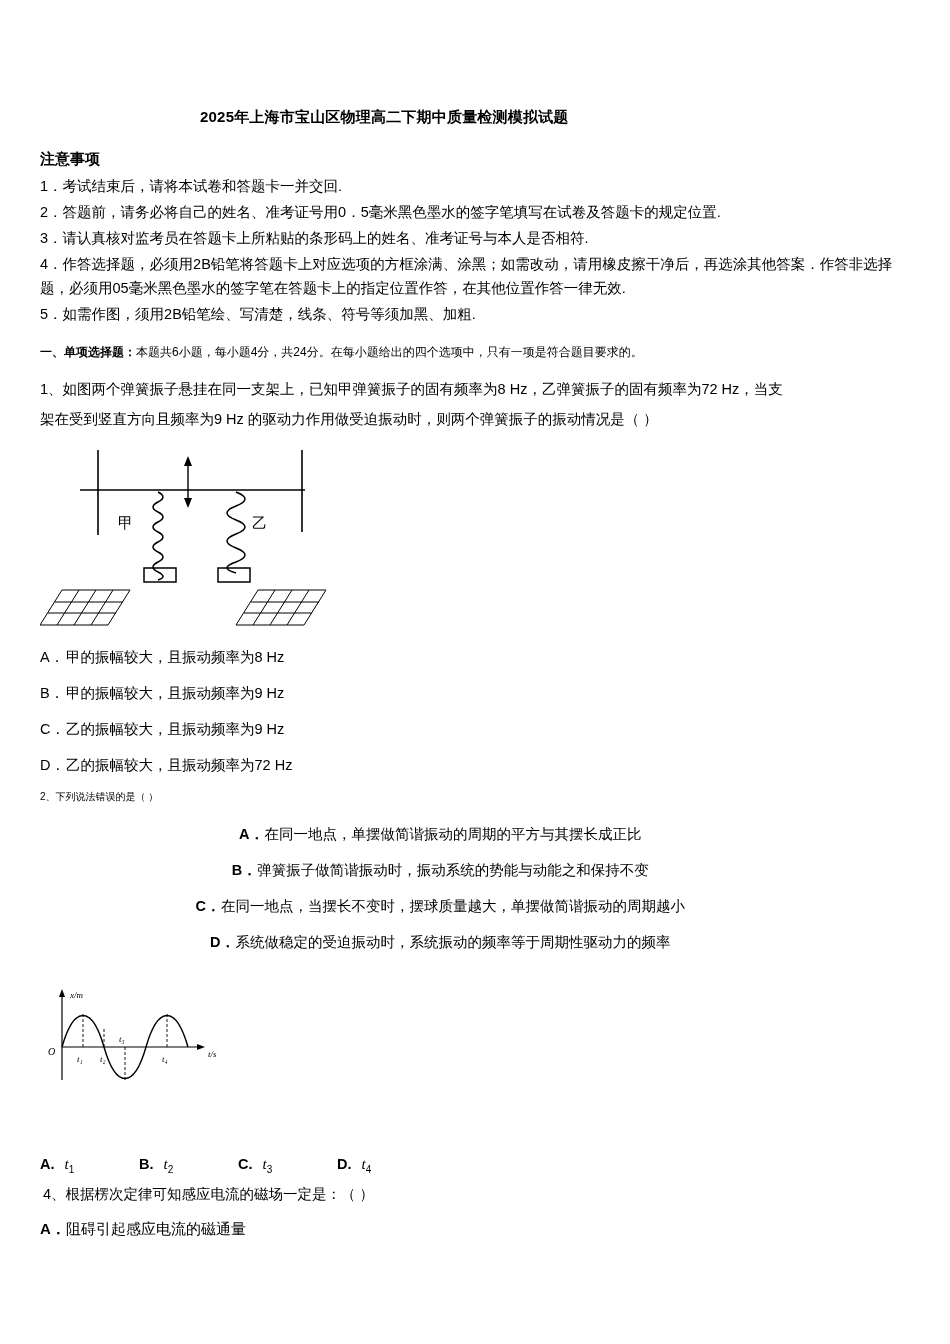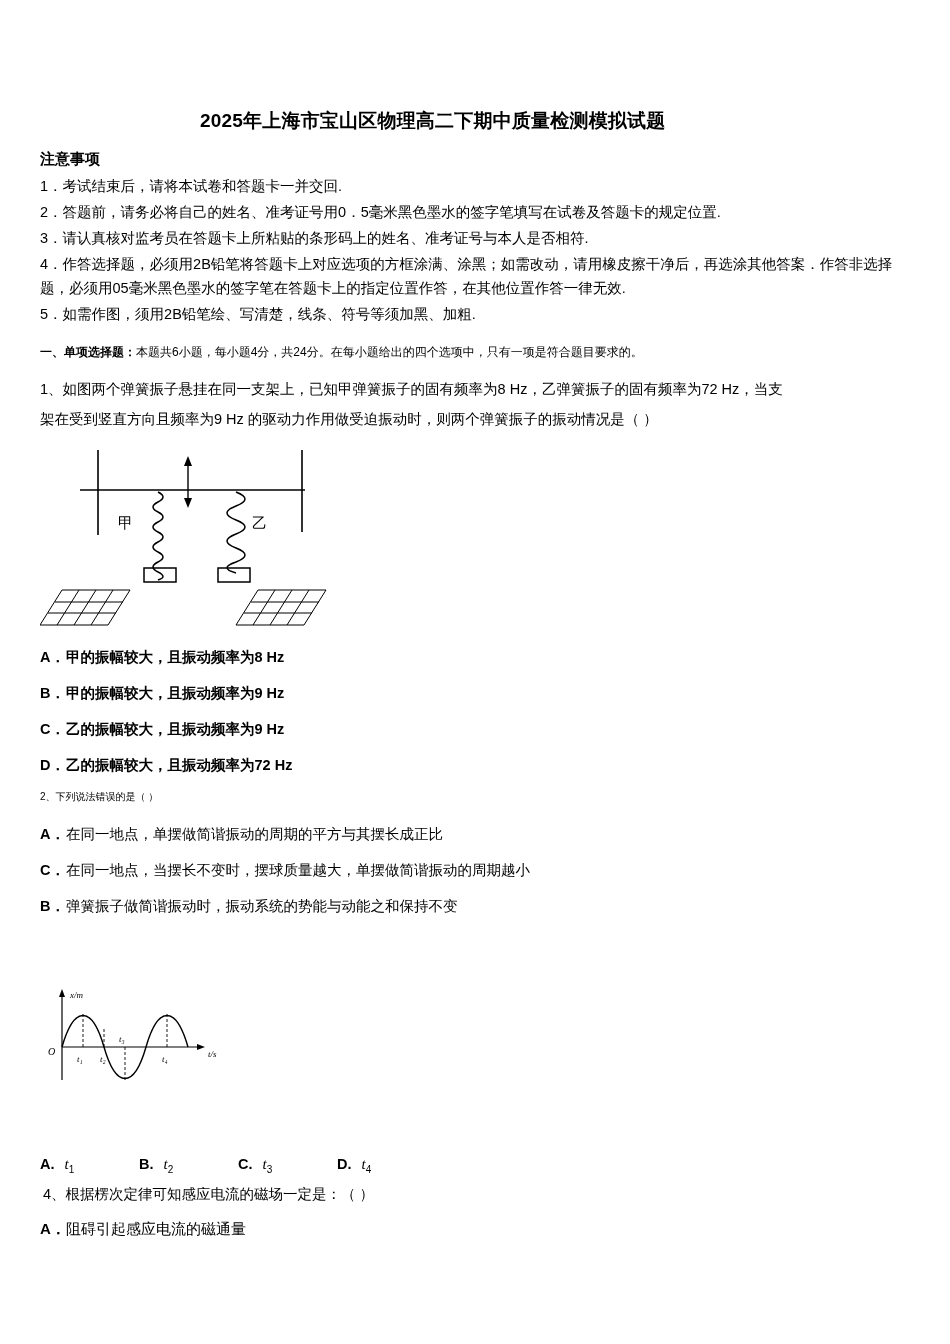--- a/index.html
+++ b/index.html
@@ -19,21 +19,21 @@
     position: relative;
     width: 950px;
     height: 1344px;
     box-sizing: border-box;
     padding: 0;
   }
   .doc-title {
     position: absolute;
     top: 108px;
     left: 200px;
-    font-size: 19px;
+    font-size: 15px;
     font-weight: bold;
     font-family: "Liberation Sans", sans-serif;
     letter-spacing: 0.2px;
   }
   .notice-heading {
     position: absolute;
     top: 150px;
     left: 40px;
     font-size: 15px;
     font-weight: bold;
@@ -83,21 +83,21 @@
   .q1-options {
     position: absolute;
     top: 648px;
     left: 40px;
     width: 600px;
     font-size: 14.5px;
     font-family: "Liberation Sans", sans-serif;
   }
   .q1-options div {
     margin-bottom: 17px;
-    font-weight: bold;
+    font-weight: normal;
   }
   .q1-options .lbl {
     display: inline-block;
     width: 26px;
   }
   .q2-stem {
     position: absolute;
     top: 790px;
     left: 40px;
     font-size: 10px;
@@ -106,20 +106,21 @@
   .q2-options {
     position: absolute;
     top: 825px;
     left: 40px;
     width: 800px;
     font-size: 14.5px;
     font-family: "Liberation Sans", sans-serif;
   }
   .q2-options div {
     margin-bottom: 17px;
+    text-align: center;
   }
   .q2-options .lbl {
     display: inline-block;
     width: 26px;
     font-weight: bold;
   }
   .q3-stem {
     position: absolute;
     top: 958px;
     left: 40px;
@@ -252,22 +253,23 @@
     <div><span class="lbl">C．</span><span>乙的振幅较大，且振动频率为9 Hz</span></div>
     <div><span class="lbl">D．</span><span>乙的振幅较大，且振动频率为72 Hz</span></div>
   </div>
 
   <div class="q2-stem">
     <span>2、</span><span>下列说法错误的是（        ）</span>
   </div>
 
   <div class="q2-options">
     <div><span class="lbl">A．</span><span>在同一地点，单摆做简谐振动的周期的平方与其摆长成正比</span></div>
+    <div><span class="lbl">B．</span><span>弹簧振子做简谐振动时，振动系统的势能与动能之和保持不变</span></div>
     <div><span class="lbl">C．</span><span>在同一地点，当摆长不变时，摆球质量越大，单摆做简谐振动的周期越小</span></div>
-    <div><span class="lbl">B．</span><span>弹簧振子做简谐振动时，振动系统的势能与动能之和保持不变</span></div>
+    <div><span class="lbl">D．</span><span>系统做稳定的受迫振动时，系统振动的频率等于周期性驱动力的频率</span></div>
   </div>
 
 
   <div class="figure2">
     <svg width="230" height="115" viewBox="0 0 230 115">
 
       <line x1="22" y1="95" x2="22" y2="8" stroke="#000" stroke-width="1.2"></line>
       <polygon points="22,4 19,12 25,12" fill="#000"></polygon>
 
       <line x1="22" y1="62" x2="160" y2="62" stroke="#000" stroke-width="1.2"></line>

